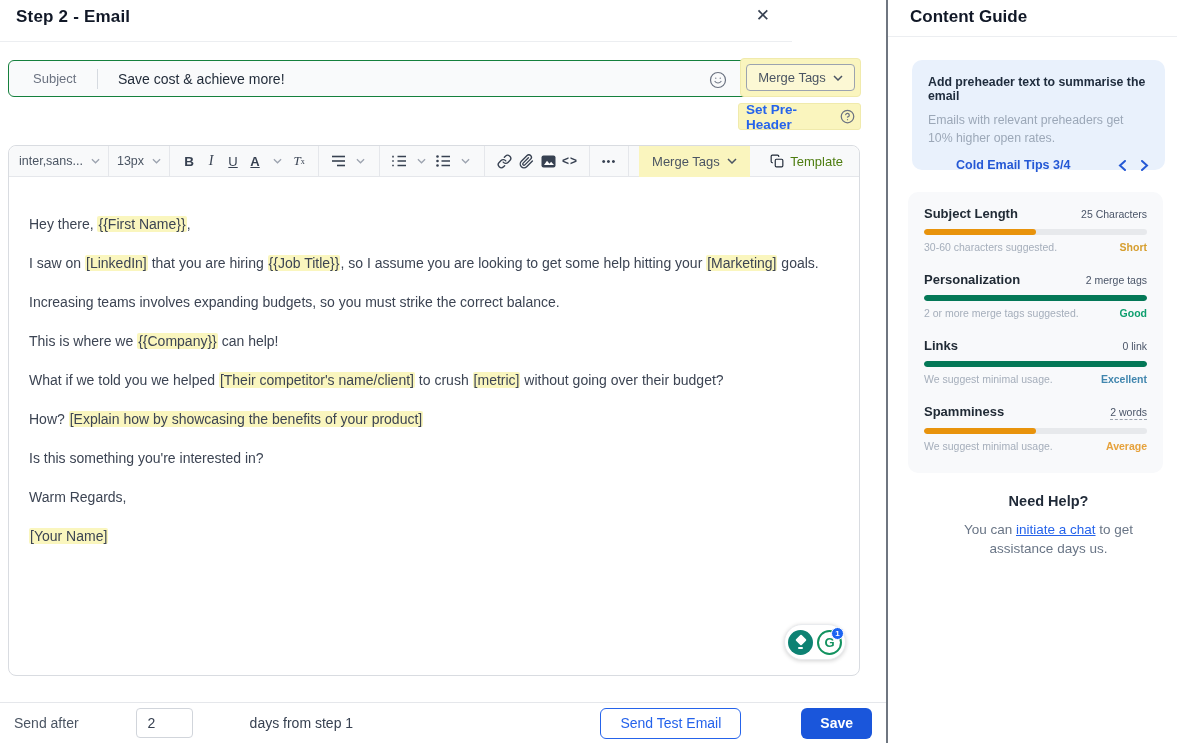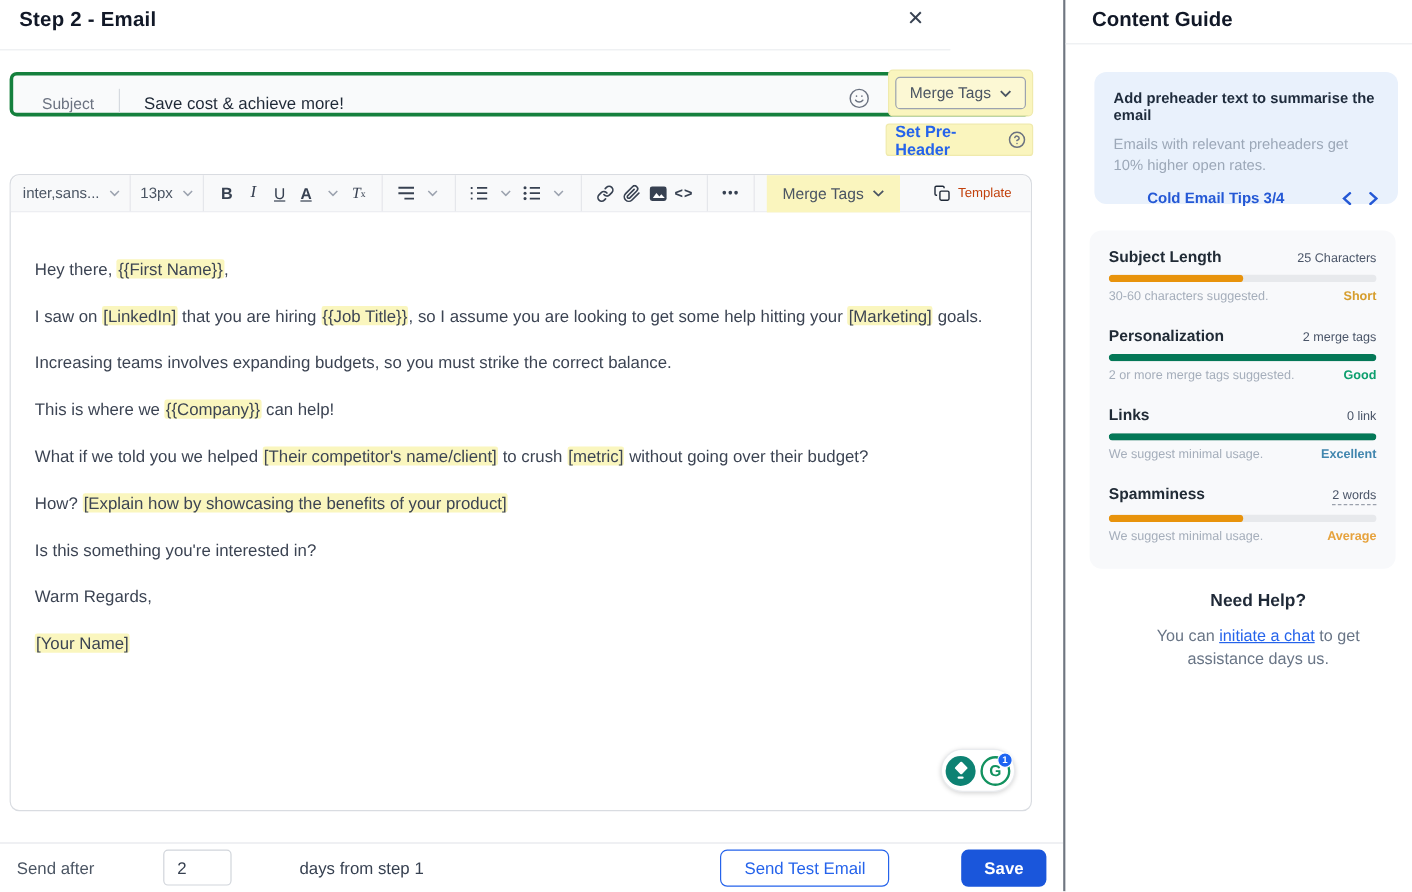--- a/index.html
+++ b/index.html
@@ -10,22 +10,22 @@
   
   .main { position:absolute; left:0; top:0; width:792px; height:743px; }
 
   .panel-header { position:absolute; left:0; top:0; width:100%; height:42px;
     border-bottom:1px solid #ECEEF1; display:flex; justify-content:space-between;
     align-items:flex-start; padding:7px 22px 0 16px; }
   .panel-title { font-size:17px; font-weight:700; color:#111827; letter-spacing:.2px; }
   .close-x { font-size:17px; color:#374151; cursor:pointer; line-height:17px; }
 
   .subject-row { position:absolute; left:8px; top:60px; width:852px; height:37px;
-    background:#F9FAFB; border:3px solid #15803d; border-radius:6px;
-    display:flex; align-items:flex-end; }
+    background:#F9FAFB; border:1px solid #15803d; border-radius:6px;
+    display:flex; align-items:center; }
   .subj-label { font-size:13px; color:#6B7280; padding-left:24px; width:88px; }
   .subj-div { width:1px; height:20px; background:#D6DAE0; }
   .subj-input { flex:1; border:none; outline:none; background:transparent;
     font-family:inherit; font-size:14px; color:#1F2937; padding-left:20px; }
   .emoji-btn { position:absolute; right:132px; top:10px; width:18px; height:18px; cursor:pointer; }
 
   .hl-box { background:#FAF5BE; border:1px solid #F0EAAC; }
   .subject-merge { position:absolute; left:740px; top:58px; width:121px; height:39px;
     border-radius:4px; display:flex; align-items:center; justify-content:center; z-index:2; }
   .merge-btn { display:flex; align-items:center; gap:7px; height:27px; padding:0 11px;
@@ -50,21 +50,21 @@
   .g-italic { font-style:italic; font-family:"Liberation Serif",serif; font-size:14px; }
   .g-under { text-decoration:underline; font-size:13px; }
   .g-color { text-decoration:underline; font-weight:700; font-size:13px; }
   .g-clear { font-style:italic; font-family:"Liberation Serif",serif; font-size:13px; }
   .g-clear sub { font-size:8px; font-style:normal; }
   .g-code { font-size:12px; font-weight:700; letter-spacing:1px; }
   .g-more { font-size:11px; letter-spacing:1px; }
   .tb-merge { background:#FAF5BE; height:31px; display:flex; align-items:center; gap:7px;
     padding:0 13px; margin-left:2px; color:#4B5563; font-size:13px; cursor:pointer; }
   .tb-template { margin-left:auto; display:flex; align-items:center; gap:6px;
-    font-size:11px; color:#c2410c; cursor:pointer; padding-right:6px; }
+    font-size:13px; color:#4d7c0f; cursor:pointer; padding-right:6px; }
 
   .editor-body { padding:37px 20px 0 20px; font-size:14px; color:#3C4453; }
   .editor-body p { line-height:20px; margin-bottom:19px; }
   .hl { background:#FAF6BE; border-radius:2px; padding:0 1px; }
 
   .grammarly { position:absolute; right:13px; bottom:15px; width:62px; height:36px;
     background:#fff; border:1px solid #E9EBEE; border-radius:18px;
     box-shadow:0 1px 4px rgba(0,0,0,.18); display:flex; align-items:center;
     justify-content:center; gap:4px; }
   .tone-circle { position:relative; width:25px; height:25px; border-radius:50%;

